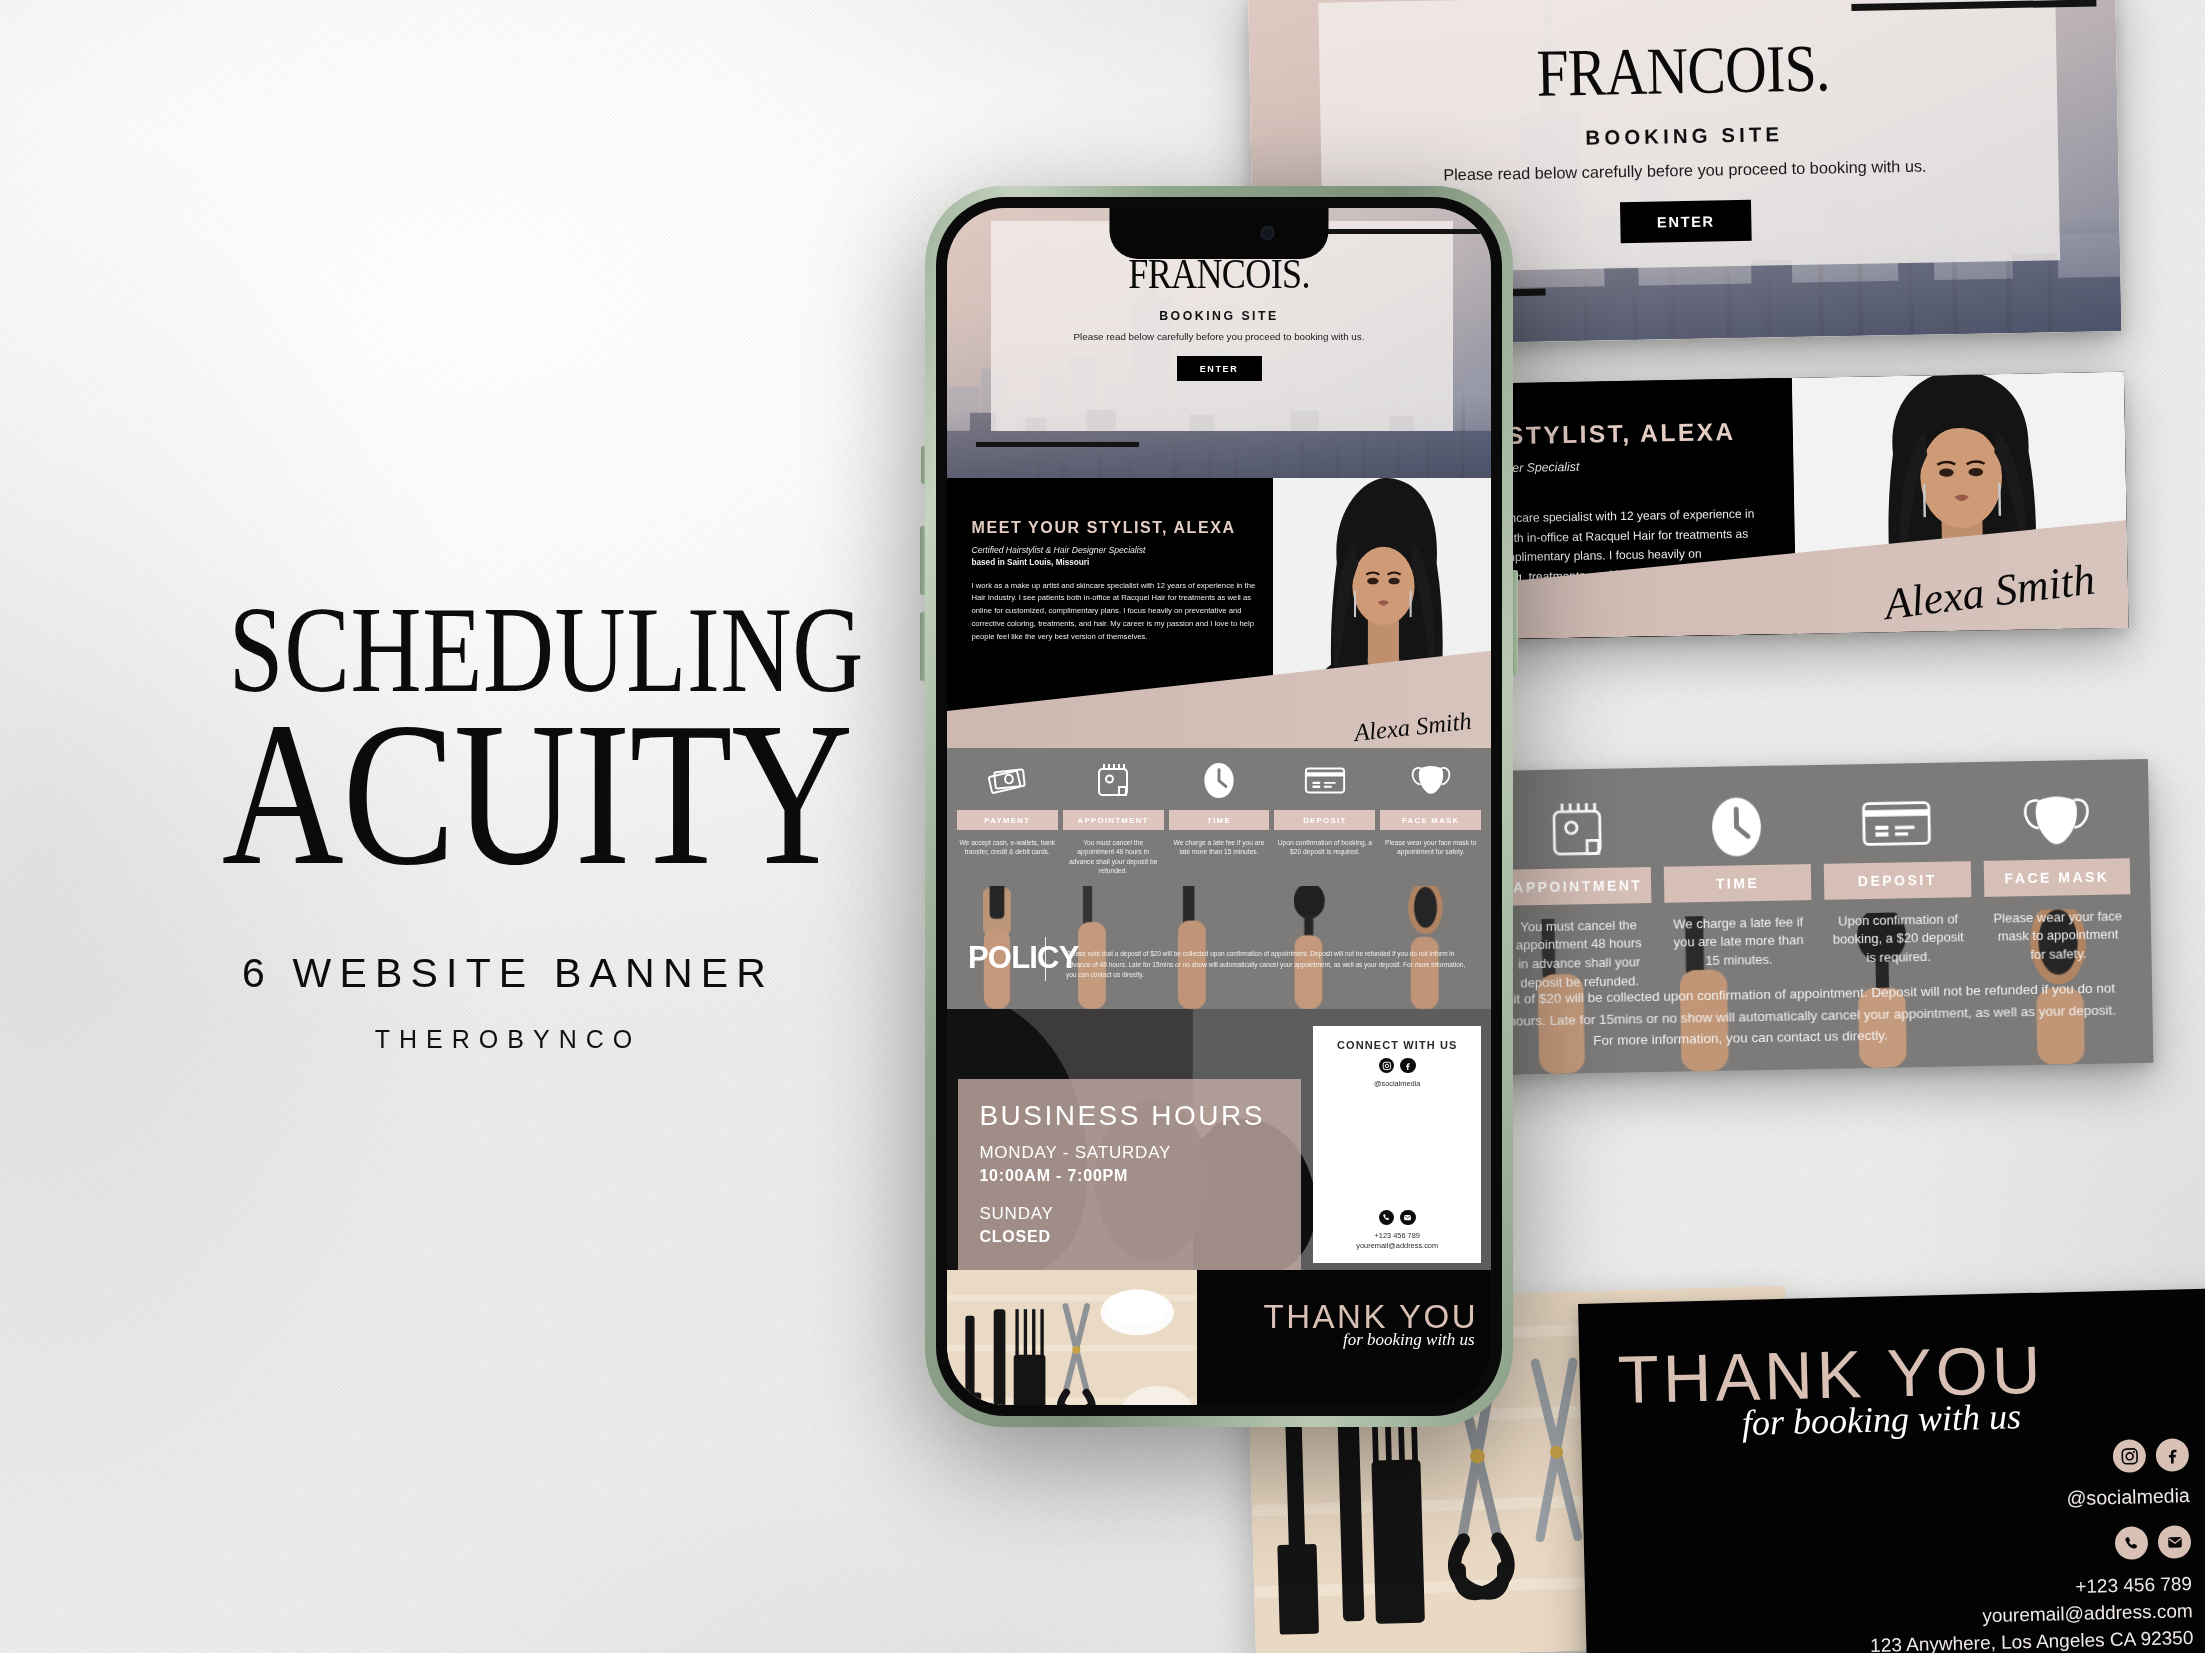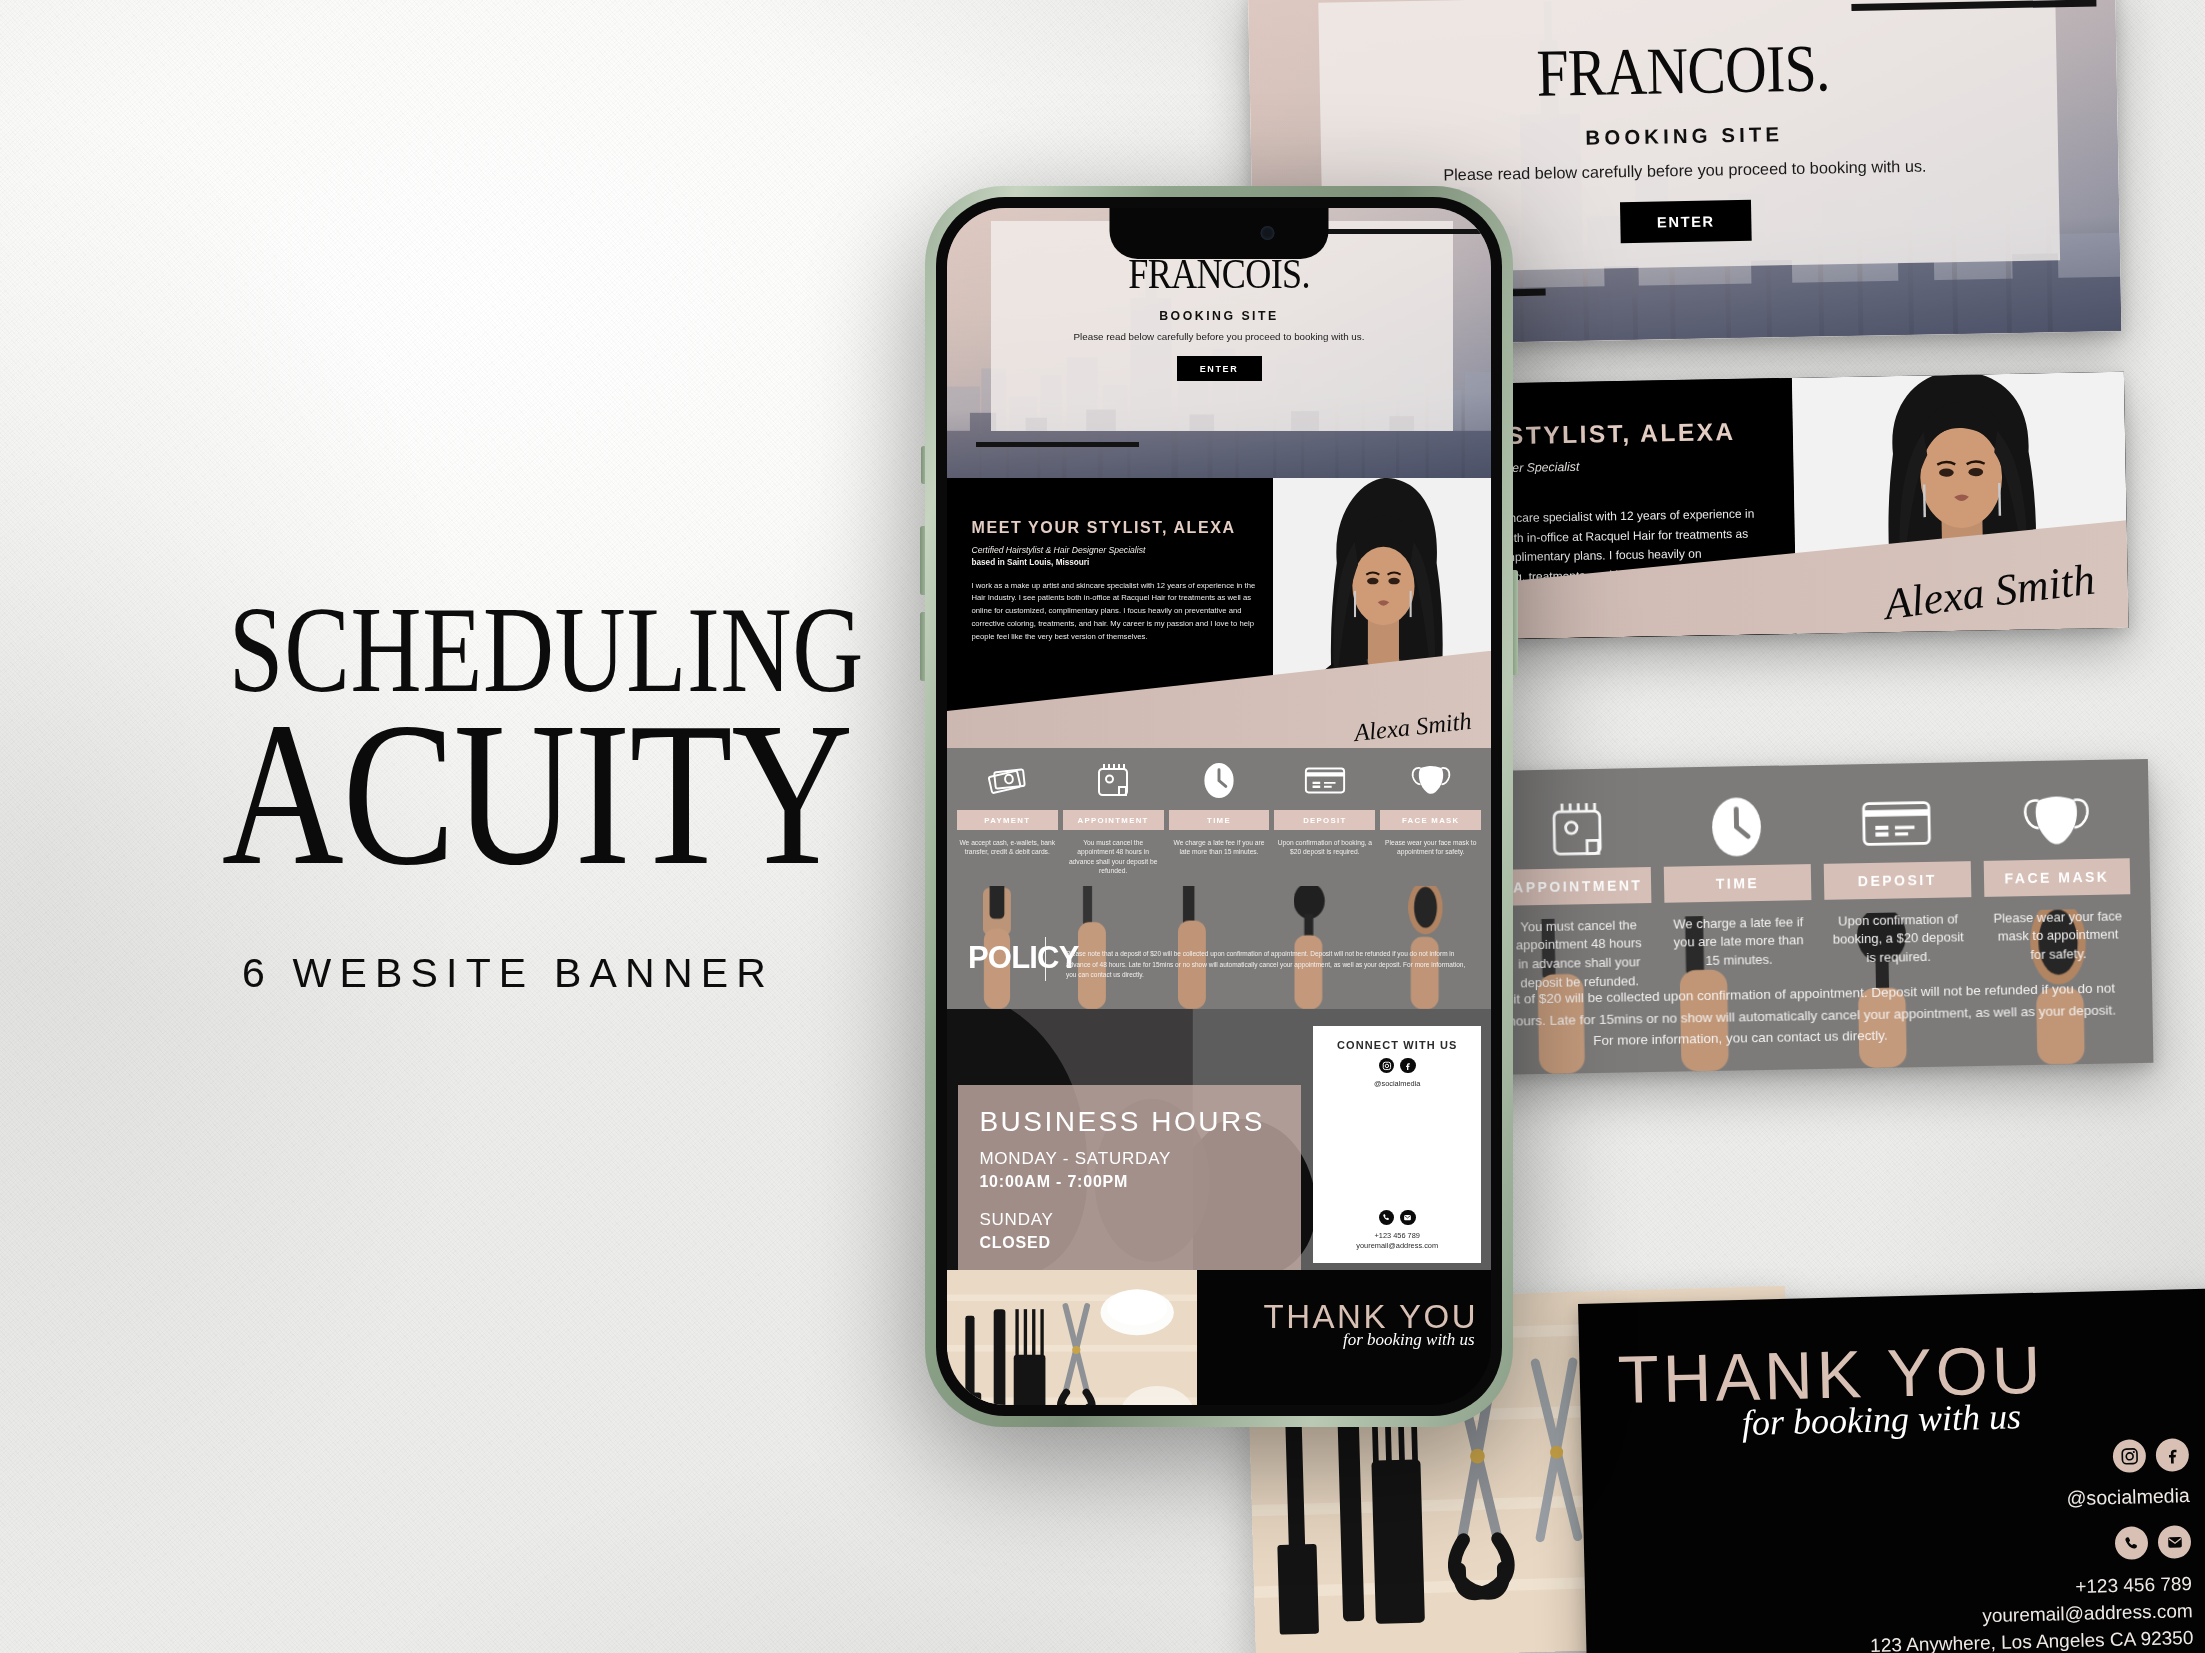--- a/index.html
+++ b/index.html
@@ -302,21 +302,21 @@
     font-weight: 700; letter-spacing: 1.3px;
     font-size: 7.8px; padding: 5.7px 0; text-align: center;
   }
   .ph-txt {
     font-family: "Liberation Sans", sans-serif;
     color: #f1efee; font-size: 6.7px; line-height: 1.4;
     text-align: center; margin-top: 7.4px; padding: 0 2.5px;
   }
 
   .hours-card {
-    position: absolute; left: 11.4px; top: 76px;
+    position: absolute; left: 11.4px; top: 70px;
     width: 343px; padding: 21px 21px 24.5px 21px;
     background: rgba(196,173,166,.80);
   }
   .hours-title { font-family:"Liberation Sans",sans-serif; color:#fff; font-size:28px; letter-spacing:2.5px; font-weight:300; }
   .hours-d { font-family:"Liberation Sans",sans-serif; color:#fff; font-size:17px; letter-spacing:0.8px; margin-top:11.4px; }
   .hours-t { font-family:"Liberation Sans",sans-serif; color:#fff; font-size:16px; font-weight:700; letter-spacing:0.8px; margin-top:3.3px; }
 
   .connect-card {
     position: absolute; right: 9.8px; bottom: 6.5px;
     width: 168px; height: 237px; background: #fff;
@@ -334,20 +334,21 @@
 </style>
 </head>
 <body>
 
 <div id="backdrop"></div>
 
 <div id="title-block">
   <div class="t-scheduling">SCHEDULING</div>
   <div class="t-acuity">ACUITY</div>
   <div class="t-sub">6 WEBSITE BANNER</div>
+  <div class="t-brand">THEROBYNCO</div>
 </div>
 
 <div id="banner-hero" class="banner">
   <div class="city-bg">
     <svg class="city-silhouette" viewBox="0 0 1062 438" preserveAspectRatio="none">
       <g fill="#9ba3b4" opacity=".55">
         <rect x="0" y="300" width="60" height="138"></rect>
           <rect x="62" y="268" width="44" height="170"></rect>
         <rect x="112" y="316" width="52" height="122"></rect>
           <rect x="170" y="280" width="40" height="158"></rect>

